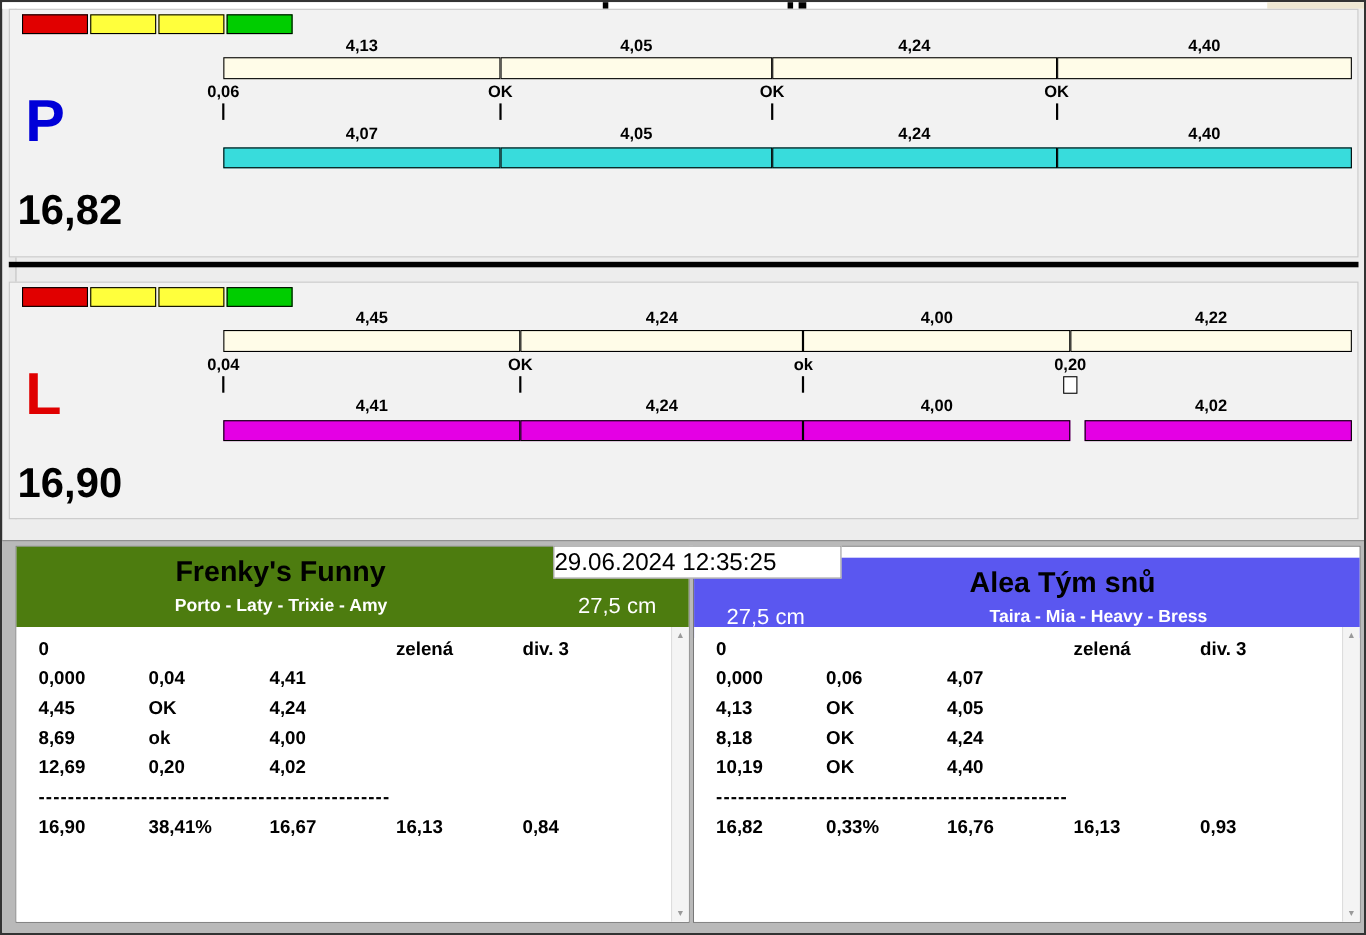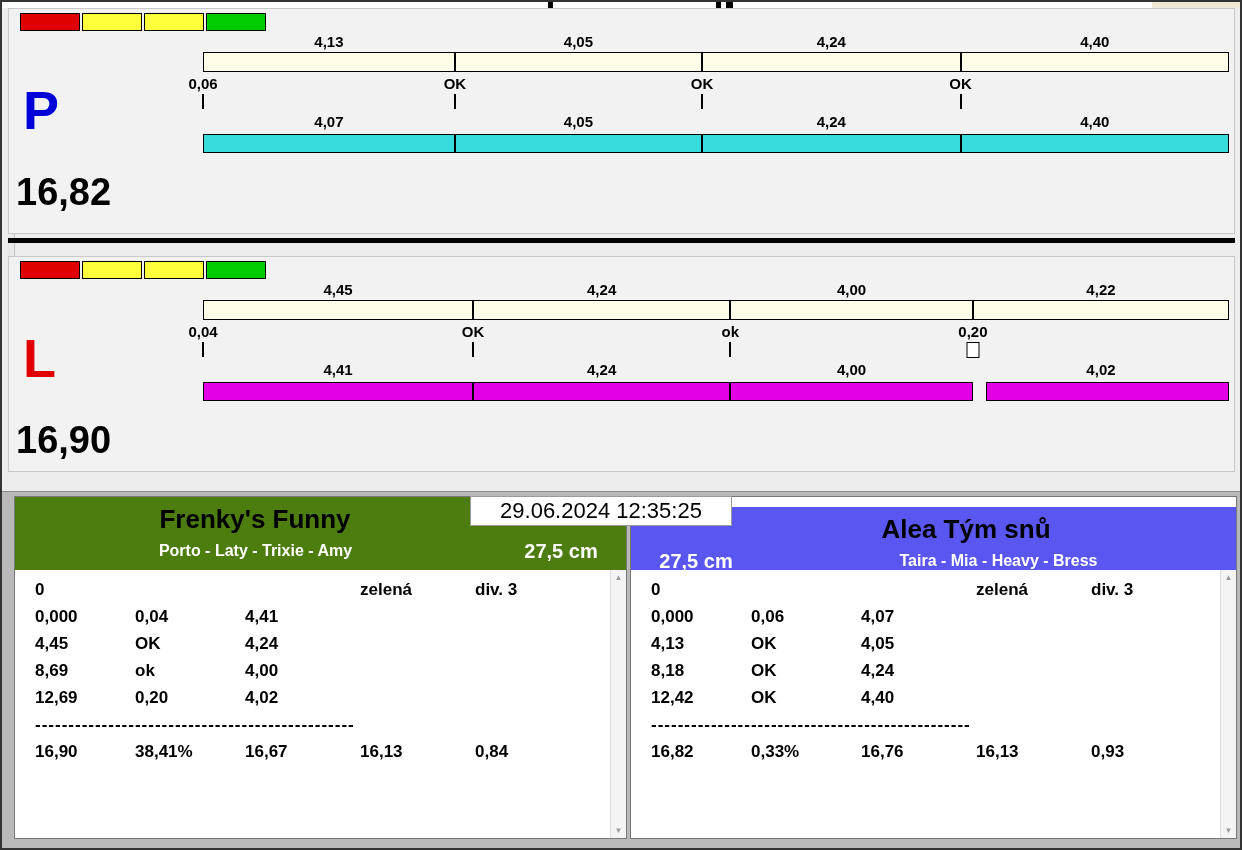--- a/index.html
+++ b/index.html
@@ -51,37 +51,37 @@
   .team-panel {position:absolute; top:4px; height:343px; background:#fff; border:1px solid #787878; box-sizing:border-box;}
   #team-0 {left:12px;  width:613px;}
   #team-1 {left:628px; width:607px;}
 
   .team-header {position:absolute; left:0; right:0; top:0; height:73px;}
   .team-title  {position:absolute; top:7px; font-size:26px; font-weight:bold; color:#000; white-space:nowrap;}
   #team-0 .team-title {left:0; width:480px; text-align:center;}
   #team-1 .team-title {right:0; width:540px; text-align:center;}
   .subtitle-row {position:absolute; left:0; right:0; top:41px; height:26px; display:flex; align-items:center;}
   .team-members {flex:1; text-align:center; color:#fff; font-weight:bold; font-size:16px; white-space:nowrap;}
-  .team-cm {width:130px; text-align:center; color:#fff; font-weight:bold; font-size:20px; white-space:nowrap;}
+  .team-cm {width:130px; text-align:center; color:#fff; font-weight:normal; font-size:20px; white-space:nowrap;}
   #team-1 .team-cm {order:-1;}
 
   .team-body {position:absolute; left:0; right:0; top:73px; bottom:0; background:#fff; overflow:hidden; padding-top:6px; box-sizing:border-box;}
   .body-row {height:27px; line-height:27px; padding-left:20px; font-size:17px; font-weight:bold; color:#000; white-space:nowrap;}
   .body-row span {display:inline-block;}
   .c1{width:100px}.c2{width:110px}.c3{width:115px}.c4{width:115px}.c5{width:90px}
   .sep-row {letter-spacing:1px;}
 
   .scrollbar {position:absolute; top:0; right:0; bottom:0; width:15px; background:#f4f4f4; border-left:1px solid #ddd;}
   .sb-arrow {position:absolute; left:0; width:100%; text-align:center; font-size:8px; color:#9a9a9a; cursor:default;}
   .sb-up {top:3px;} .sb-down {bottom:3px;}
 
   .datetime-box {
-    position:absolute; left:470px; top:496px; width:262px; height:30px;
+    position:absolute; left:503px; top:496px; width:262px; height:30px;
     background:#fff; border:1px solid #9a9a9a; box-sizing:border-box;
-    font-size:22px; color:#000; text-align:center; line-height:27px; z-index:5; white-space:nowrap;
+    font-size:22px; color:#000; line-height:27px; z-index:5; white-space:nowrap;
   }
 </style>
 </head>
 <body>
 
 <div class="window">
 
   <div class="titlebar">
     <div class="tb-mark m1"></div>
     <div class="tb-mark m2"></div>
@@ -221,21 +221,21 @@
           <div class="team-cm">27,5 cm</div>
           <div class="team-members">Taira - Mia - Heavy - Bress</div>
         </div>
       </div>
       <div class="team-body">
         <div class="rows">
             <div class="body-row"><span class="c1">0</span><span class="c2"></span><span class="c3"></span><span class="c4">zelená</span><span class="c5">div. 3</span></div>
             <div class="body-row"><span class="c1">0,000</span><span class="c2">0,06</span><span class="c3">4,07</span><span class="c4"></span><span class="c5"></span></div>
             <div class="body-row"><span class="c1">4,13</span><span class="c2">OK</span><span class="c3">4,05</span><span class="c4"></span><span class="c5"></span></div>
             <div class="body-row"><span class="c1">8,18</span><span class="c2">OK</span><span class="c3">4,24</span><span class="c4"></span><span class="c5"></span></div>
-            <div class="body-row"><span class="c1">12,42</span><span class="c2">OK</span><span class="c3">4,40</span><span class="c4"></span><span class="c5"></span></div>
+            <div class="body-row"><span class="c1">10,19</span><span class="c2">OK</span><span class="c3">4,40</span><span class="c4"></span><span class="c5"></span></div>
             <div class="body-row sep-row">------------------------------------------------</div>
             <div class="body-row total-row"><span class="c1">16,82</span><span class="c2">0,33%</span><span class="c3">16,76</span><span class="c4">16,13</span><span class="c5">0,93</span></div>
           </div>
         <div class="scrollbar">
           <div class="sb-arrow sb-up">▲</div>
           <div class="sb-arrow sb-down">▼</div>
         </div>
       </div>
     </div>
 

